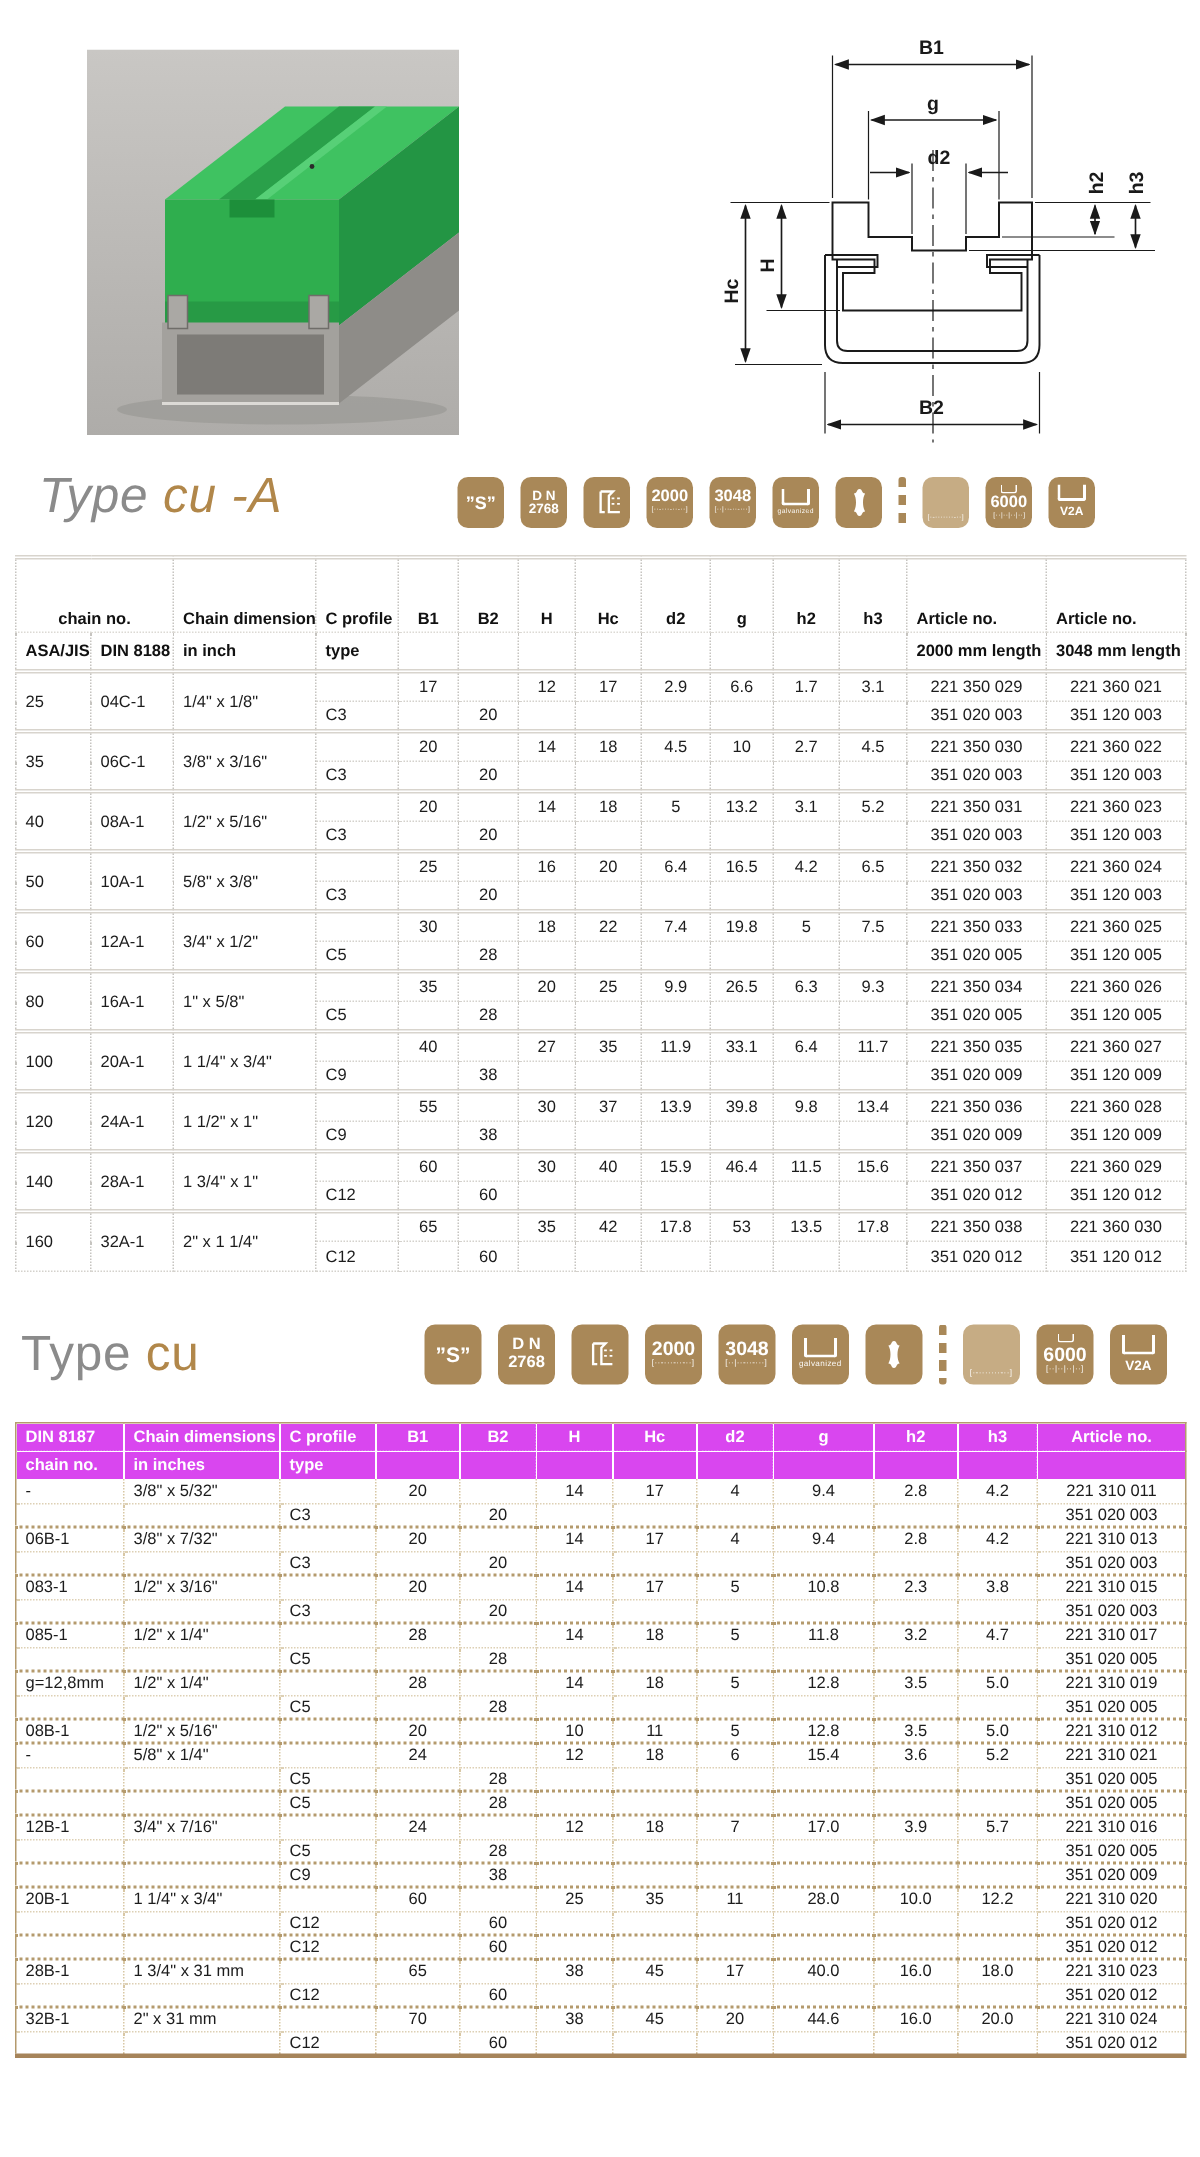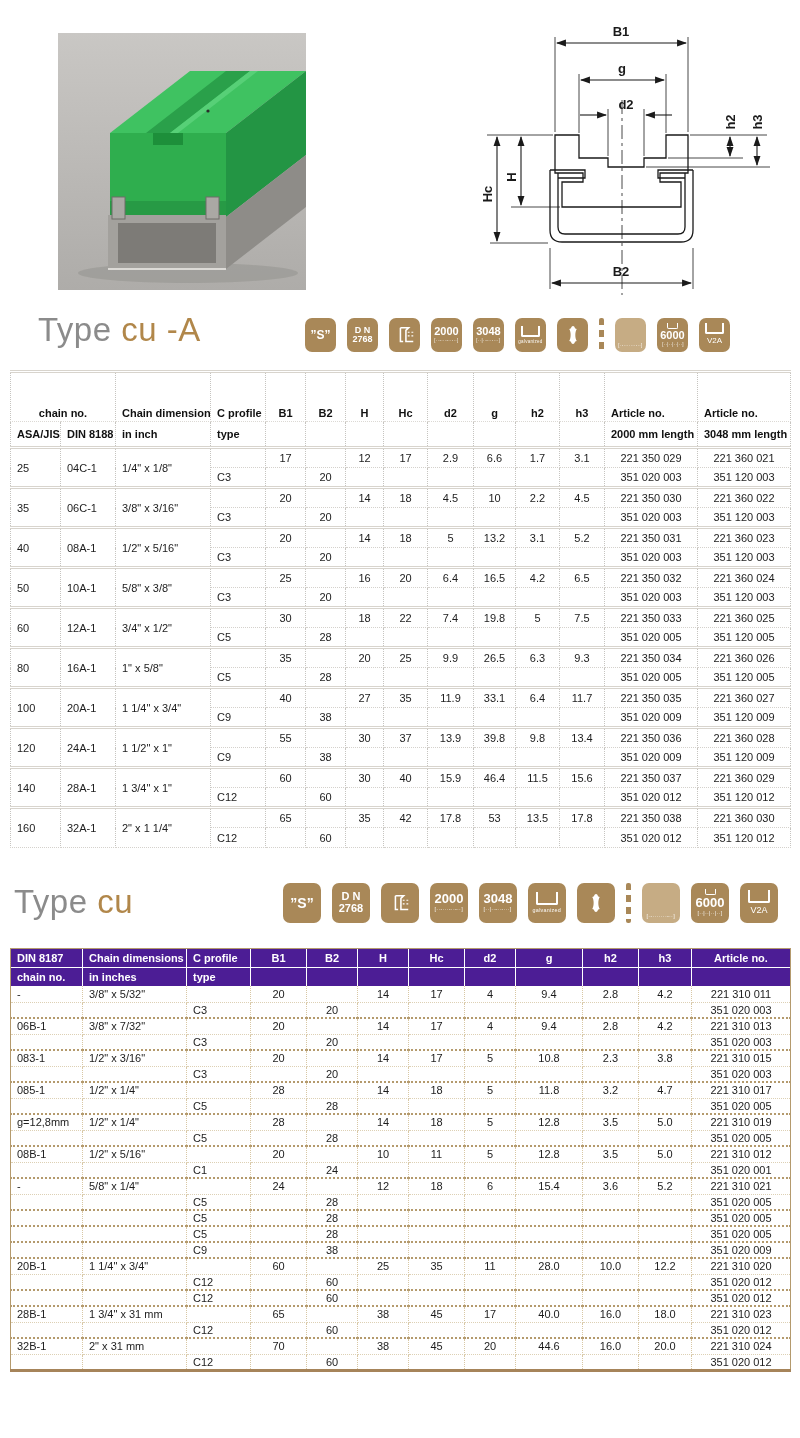--- a/index.html
+++ b/index.html
@@ -2,21 +2,21 @@
 <html><head>
 <meta charset="utf-8">
 <style>
   html,body{margin:0;padding:0;background:#fff;}
   body{font-family:"Liberation Sans",sans-serif;}
   .page{position:relative;width:800px;height:1438px;background:#ffffff;overflow:hidden;}
 
   
   .heading{position:absolute;font-size:33px;letter-spacing:.5px;color:#8b8b8b;font-weight:400;}
   .heading .brand{color:#b1874a;}
-  .h1pos{left:38px;top:311px;}
+  .h1pos{left:26px;top:311px;font-style:italic;}
   .h2pos{left:14px;top:883px;}
 
   
   .badges{position:absolute;display:flex;align-items:stretch;}
   .badges .badge{background:#a98858;border-radius:7px;color:#fff;display:flex;flex-direction:column;
     align-items:center;justify-content:center;text-align:center;flex:0 0 auto;overflow:hidden;}
   .badges .badge.light{background:#c6ac84;}
   .badges .gap{flex:0 0 11px;}
   .badges .divider{flex:0 0 5px;align-self:stretch;border-radius:2px;
     background:repeating-linear-gradient(to bottom,#a98858 0 7px,transparent 7px 12px);}
@@ -25,21 +25,21 @@
   .badges.lg{left:283px;top:883px;}
   .badges.lg .badge{width:38px;height:40px;}
   .b-big{font-weight:700;font-size:12px;line-height:1;}
   .lg .b-big{font-size:14px;}
   .b-2l{font-weight:700;font-size:9px;line-height:1.05;}
   .lg .b-2l{font-size:11px;}
   .b-num{font-weight:700;font-size:11px;line-height:1;}
   .lg .b-num{font-size:13px;}
   .b-sub{font-size:5px;line-height:1.4;opacity:.95;letter-spacing:.3px;white-space:nowrap;transform:scale(.9);}
   .lg .b-sub{font-size:6px;}
-  .b-sub.big{font-size:8px;font-weight:400;opacity:1;letter-spacing:0;transform:none;}
+  .b-sub.big{font-size:8px;font-weight:700;opacity:1;letter-spacing:0;transform:none;}
   .lg .b-sub.big{font-size:9px;}
   .ubr{width:15px;height:9px;border:2px solid #fff;border-top:none;border-radius:0 0 2px 2px;margin-bottom:1px;}
   .lg .ubr{width:18px;height:11px;}
   .ubr.tiny{width:9px;height:5px;border-width:1.5px;margin-bottom:1px;}
   .badge svg{display:block;}
 
   
   table{border-collapse:collapse;table-layout:fixed;position:absolute;background:#fff;}
   td,th{padding:0 2px;overflow:hidden;white-space:nowrap;font-size:11px;color:#1c1c1c;}
   th{font-weight:700;color:#111;}
@@ -51,21 +51,21 @@
   .t1 td,.t1 th{border-left:1px dotted #c6c4c0;border-right:1px dotted #c6c4c0;border-bottom:1px dotted #d4d1cc;}
   .t1 thead tr.hr1 th{height:46px;vertical-align:bottom;padding-bottom:2px;border-bottom:1px dotted #dcd9d4;}
   .t1 thead tr.hr2 th{height:24px;vertical-align:middle;margin-left:28px;}
   .t1 thead{border-bottom:3px double #d8d4cd;}
   .t1 tbody tr{height:20px;}
   .t1 tbody{border-bottom:3px double #d8d4cd;}
   .t1 tbody:last-child{border-bottom:1px dotted #bdbbb7;}
 
   
   .t2{left:10px;top:948px;width:780px;border:1px solid #b49a6d;border-bottom:3px solid #a6845a;}
-  .t2 thead th{background:#4c1d95;color:#fff;height:18px;vertical-align:middle;
+  .t2 thead th{background:#d946ef;color:#fff;height:18px;vertical-align:middle;
       border-left:1px dotted rgba(255,255,255,.5);border-right:1px dotted rgba(255,255,255,.5);font-size:11px;}
   .t2 thead tr.hr2 th{border-top:1px dotted rgba(255,255,255,.4);}
   .t2 td{border-left:1px dotted #d8c7a4;border-right:1px dotted #d8c7a4;border-bottom:1px dotted #ddd0b4;}
   .t2 tbody tr{height:16px;}
   .t2 tbody{border-bottom:2px dotted #b49a6d;}
   .t2 tbody:last-child{border-bottom:none;}
 
   
   .photo{position:absolute;left:58px;top:33px;width:248px;height:257px;}
   .drawing{position:absolute;left:445px;top:12px;width:355px;height:288px;}
@@ -382,21 +382,21 @@
           <td class="al" rowspan="2">35</td>
           <td class="al" rowspan="2">06C-1</td>
           <td class="al" rowspan="2">3/8" x 3/16"</td>
           <td class="al"></td>
           <td class="ct">20</td>
           <td class="ct"></td>
           <td class="ct">14</td>
           <td class="ct">18</td>
           <td class="ct">4.5</td>
           <td class="ct">10</td>
-          <td class="ct">2.2</td>
+          <td class="ct">2.7</td>
           <td class="ct">4.5</td>
           <td class="ct">221 350 030</td>
           <td class="ct">221 360 022</td>
         </tr>
         <tr>
           <td class="al">C3</td>
           <td class="ct"></td>
           <td class="ct">20</td>
           <td class="ct"></td>
           <td class="ct"></td>
@@ -861,34 +861,20 @@
           <td class="ct">20</td>
           <td class="ct"></td>
           <td class="ct">10</td>
           <td class="ct">11</td>
           <td class="ct">5</td>
           <td class="ct">12.8</td>
           <td class="ct">3.5</td>
           <td class="ct">5.0</td>
           <td class="ct">221 310 012</td>
         </tr>
-        <tr>
-          <td class="al"></td>
-          <td class="al"></td>
-          <td class="al">C1</td>
-          <td class="ct"></td>
-          <td class="ct">24</td>
-          <td class="ct"></td>
-          <td class="ct"></td>
-          <td class="ct"></td>
-          <td class="ct"></td>
-          <td class="ct"></td>
-          <td class="ct"></td>
-          <td class="ct">351 020 001</td>
-        </tr>
       </tbody>
       <tbody class="grp">
         <tr>
           <td class="al">-</td>
           <td class="al">5/8" x 1/4"</td>
           <td class="al"></td>
           <td class="ct">24</td>
           <td class="ct"></td>
           <td class="ct">12</td>
           <td class="ct">18</td>
@@ -924,20 +910,34 @@
           <td class="ct"></td>
           <td class="ct"></td>
           <td class="ct"></td>
           <td class="ct"></td>
           <td class="ct"></td>
           <td class="ct">351 020 005</td>
         </tr>
       </tbody>
       <tbody class="grp">
         <tr>
+          <td class="al">12B-1</td>
+          <td class="al">3/4" x 7/16"</td>
+          <td class="al"></td>
+          <td class="ct">24</td>
+          <td class="ct"></td>
+          <td class="ct">12</td>
+          <td class="ct">18</td>
+          <td class="ct">7</td>
+          <td class="ct">17.0</td>
+          <td class="ct">3.9</td>
+          <td class="ct">5.7</td>
+          <td class="ct">221 310 016</td>
+        </tr>
+        <tr>
           <td class="al"></td>
           <td class="al"></td>
           <td class="al">C5</td>
           <td class="ct"></td>
           <td class="ct">28</td>
           <td class="ct"></td>
           <td class="ct"></td>
           <td class="ct"></td>
           <td class="ct"></td>
           <td class="ct"></td>

